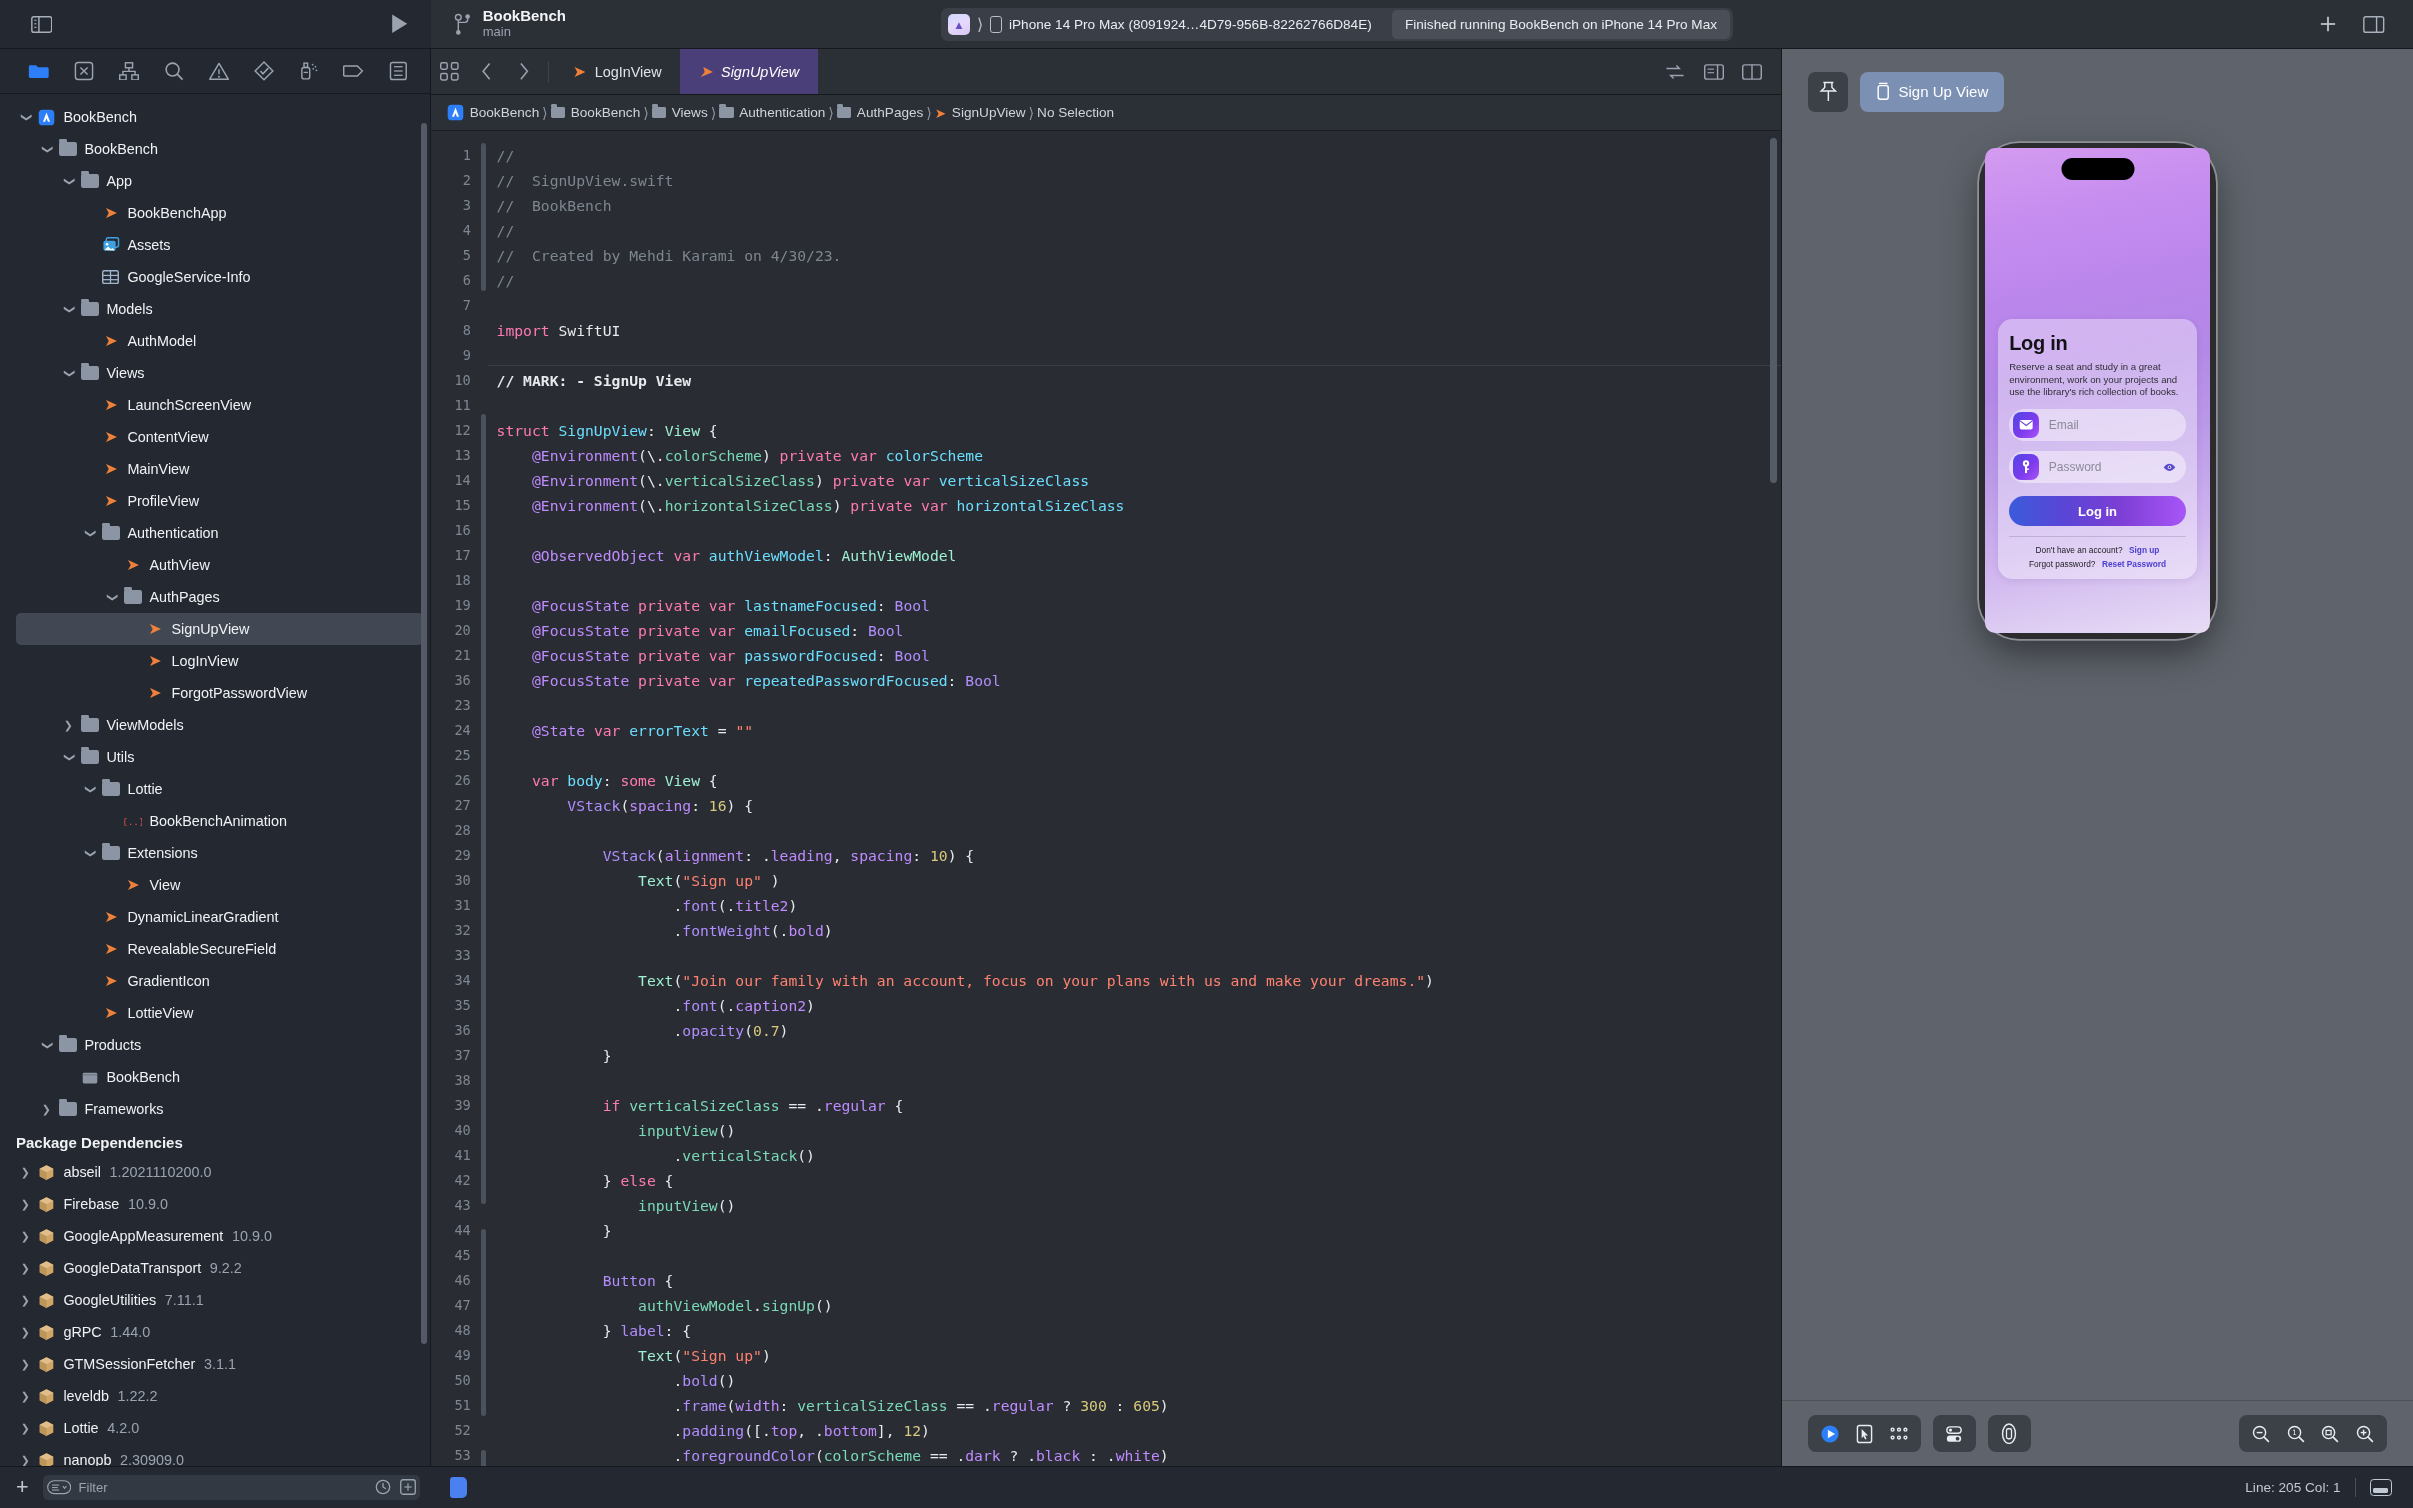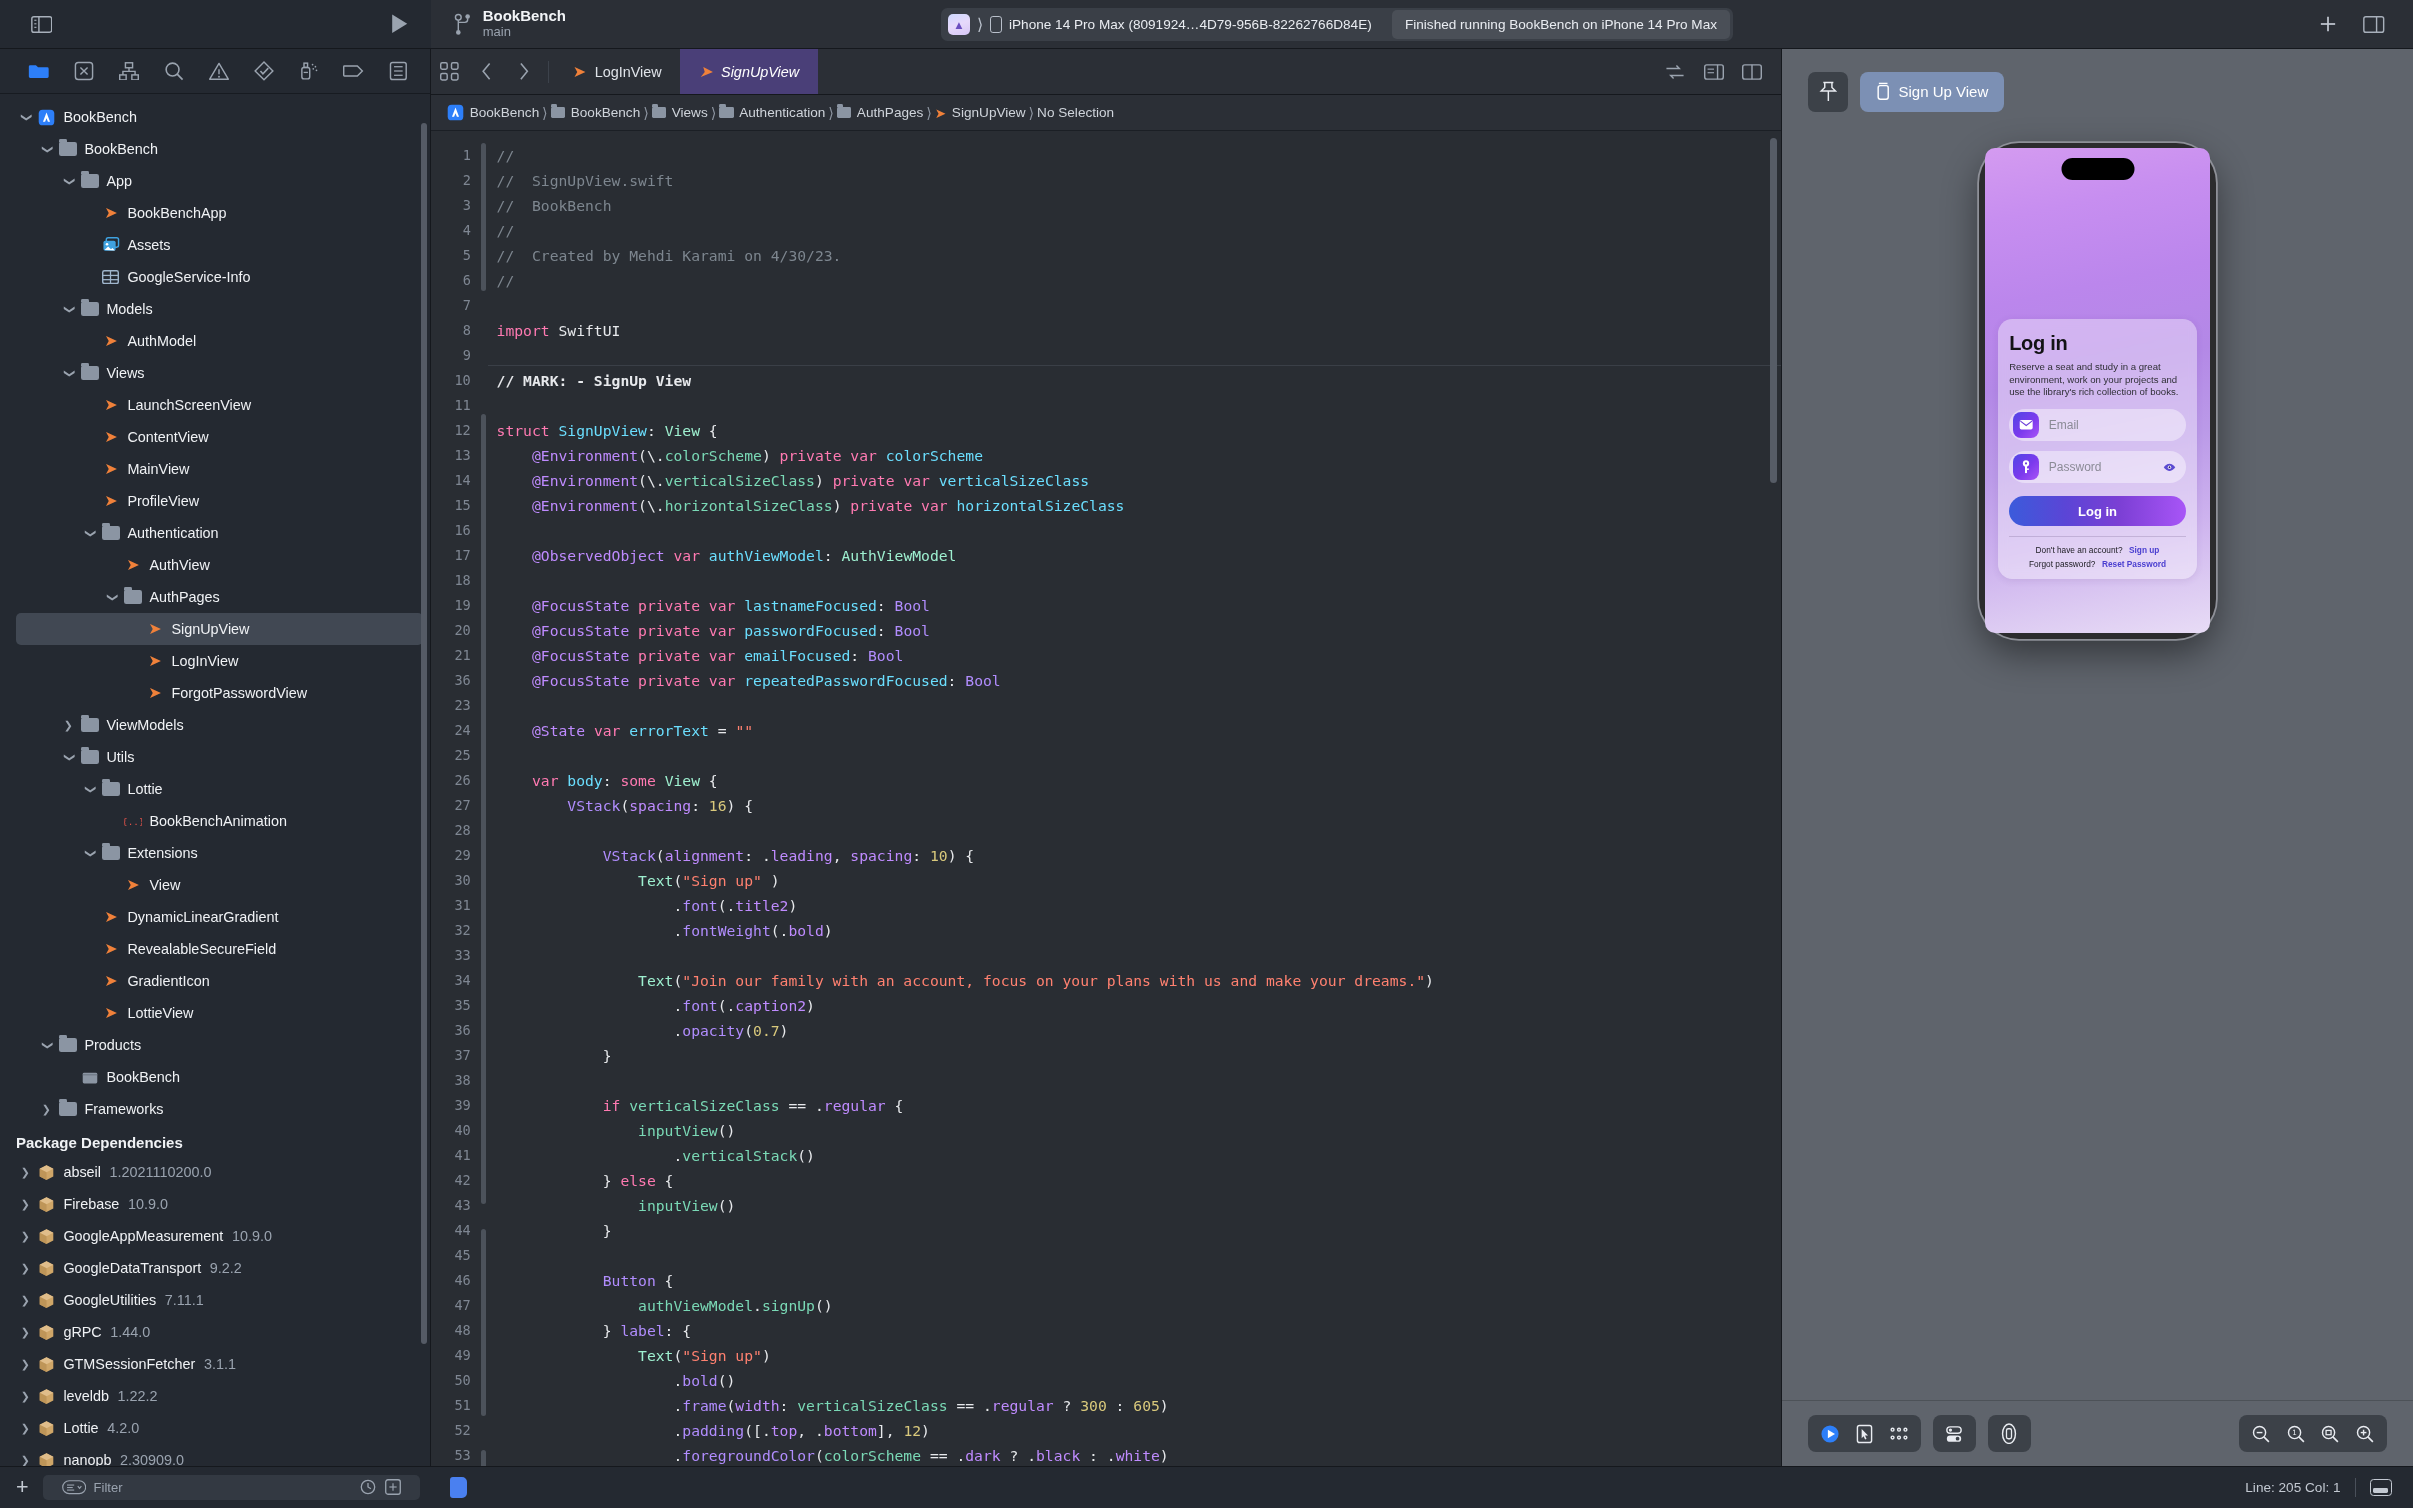--- a/index.html
+++ b/index.html
@@ -169,21 +169,21 @@
            color: #e9ecf1; }
   .pv-b-gap { width: 11.5px; }
   .zoomseg { margin-left: auto; }
 
   
   .statusbar { height: 42px; flex: 0 0 42px; background: #242931; border-top: 0.7px solid #15181d;
                display: flex; align-items: center; }
   .sb-left { width: 431px; height:100%; display: flex; align-items: center; padding: 0 11.5px; gap: 10px; }
   .sb-plus { font-size: 21.5px; color: #c3c9d2; width: 21.5px; text-align:center; }
   .sb-filter { flex: 1; height: 24.4px; background: #333942; border-radius: 5px; display: flex;
-               align-items: center; gap: 7.2px; padding: 0 19px; }
+               align-items: center; gap: 7.2px; padding: 0 4px; }
   .sb-mid { flex: 1; display: flex; align-items: center; padding-left: 18.7px; }
   .minimap-chip { width: 17px; height: 21.5px; background: #4a80f0; border-radius: 2.9px 5px 5px 2.9px; }
   .sb-right { display: flex; align-items: center; gap: 14.4px; padding-right: 21.5px;
               font-size: 13.6px; color: #c3c9d2; }
   .sb-vr { width: 0.7px; height: 18.7px; background: #4a505a; }
   .panel-glyph { width: 21.5px; height: 17px; border: 1.4px solid #c3c9d2; border-radius: 3.6px;
                  position: relative; }
   .panel-glyph::after { content:""; position:absolute; left:2.2px; right:2.2px; bottom:2.2px; height:5px;
                         background:#c3c9d2; border-radius:1.4px; }
   svg { display: block; }
@@ -872,22 +872,22 @@
               <div class="cline"><span class="c-mark">// MARK: - SignUp View</span></div>
               <div class="cline">&nbsp;</div>
               <div class="cline"><span class="c-kw">struct</span><span class="c-plain"> </span><span class="c-type">SignUpView</span><span class="c-plain">: </span><span class="c-cls">View</span><span class="c-plain"> {</span></div>
               <div class="cline"><span class="c-plain">    </span><span class="c-attr">@Environment</span><span class="c-plain">(\.</span><span class="c-fn">colorScheme</span><span class="c-plain">) </span><span class="c-kw">private</span><span class="c-plain"> </span><span class="c-kw">var</span><span class="c-plain"> </span><span class="c-var">colorScheme</span></div>
               <div class="cline"><span class="c-plain">    </span><span class="c-attr">@Environment</span><span class="c-plain">(\.</span><span class="c-fn">verticalSizeClass</span><span class="c-plain">) </span><span class="c-kw">private</span><span class="c-plain"> </span><span class="c-kw">var</span><span class="c-plain"> </span><span class="c-var">verticalSizeClass</span></div>
               <div class="cline"><span class="c-plain">    </span><span class="c-attr">@Environment</span><span class="c-plain">(\.</span><span class="c-fn">horizontalSizeClass</span><span class="c-plain">) </span><span class="c-kw">private</span><span class="c-plain"> </span><span class="c-kw">var</span><span class="c-plain"> </span><span class="c-var">horizontalSizeClass</span></div>
               <div class="cline">&nbsp;</div>
               <div class="cline"><span class="c-plain">    </span><span class="c-attr">@ObservedObject</span><span class="c-plain"> </span><span class="c-kw">var</span><span class="c-plain"> </span><span class="c-var">authViewModel</span><span class="c-plain">: </span><span class="c-cls">AuthViewModel</span></div>
               <div class="cline">&nbsp;</div>
               <div class="cline"><span class="c-plain">    </span><span class="c-attr">@FocusState</span><span class="c-plain"> </span><span class="c-kw">private</span><span class="c-plain"> </span><span class="c-kw">var</span><span class="c-plain"> </span><span class="c-var">lastnameFocused</span><span class="c-plain">: </span><span class="c-prop">Bool</span></div>
+              <div class="cline"><span class="c-plain">    </span><span class="c-attr">@FocusState</span><span class="c-plain"> </span><span class="c-kw">private</span><span class="c-plain"> </span><span class="c-kw">var</span><span class="c-plain"> </span><span class="c-var">emailFocused</span><span class="c-plain">: </span><span class="c-prop">Bool</span></div>
               <div class="cline"><span class="c-plain">    </span><span class="c-attr">@FocusState</span><span class="c-plain"> </span><span class="c-kw">private</span><span class="c-plain"> </span><span class="c-kw">var</span><span class="c-plain"> </span><span class="c-var">passwordFocused</span><span class="c-plain">: </span><span class="c-prop">Bool</span></div>
-              <div class="cline"><span class="c-plain">    </span><span class="c-attr">@FocusState</span><span class="c-plain"> </span><span class="c-kw">private</span><span class="c-plain"> </span><span class="c-kw">var</span><span class="c-plain"> </span><span class="c-var">emailFocused</span><span class="c-plain">: </span><span class="c-prop">Bool</span></div>
               <div class="cline"><span class="c-plain">    </span><span class="c-attr">@FocusState</span><span class="c-plain"> </span><span class="c-kw">private</span><span class="c-plain"> </span><span class="c-kw">var</span><span class="c-plain"> </span><span class="c-var">repeatedPasswordFocused</span><span class="c-plain">: </span><span class="c-prop">Bool</span></div>
               <div class="cline">&nbsp;</div>
               <div class="cline"><span class="c-plain">    </span><span class="c-attr">@State</span><span class="c-plain"> </span><span class="c-kw">var</span><span class="c-plain"> </span><span class="c-var">errorText</span><span class="c-plain"> = </span><span class="c-str">""</span></div>
               <div class="cline">&nbsp;</div>
               <div class="cline"><span class="c-plain">    </span><span class="c-kw">var</span><span class="c-plain"> </span><span class="c-var">body</span><span class="c-plain">: </span><span class="c-kw">some</span><span class="c-plain"> </span><span class="c-cls">View</span><span class="c-plain"> {</span></div>
               <div class="cline"><span class="c-plain">        </span><span class="c-prop">VStack</span><span class="c-plain">(</span><span class="c-attr">spacing</span><span class="c-plain">: </span><span class="c-num">16</span><span class="c-plain">) {</span></div>
               <div class="cline">&nbsp;</div>
               <div class="cline"><span class="c-plain">            </span><span class="c-prop">VStack</span><span class="c-plain">(</span><span class="c-attr">alignment</span><span class="c-plain">: .</span><span class="c-attr">leading</span><span class="c-plain">, </span><span class="c-attr">spacing</span><span class="c-plain">: </span><span class="c-num">10</span><span class="c-plain">) {</span></div>
               <div class="cline"><span class="c-plain">                </span><span class="c-cls">Text</span><span class="c-plain">(</span><span class="c-str">"Sign up"</span><span class="c-plain"> )</span></div>
               <div class="cline"><span class="c-plain">                    .</span><span class="c-prop">font</span><span class="c-plain">(.</span><span class="c-attr">title2</span><span class="c-plain">)</span></div>

